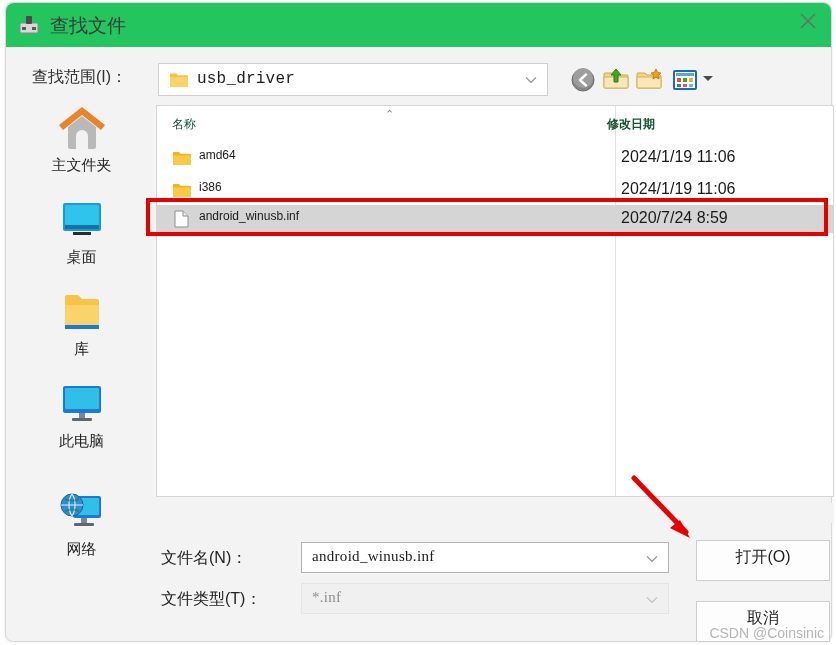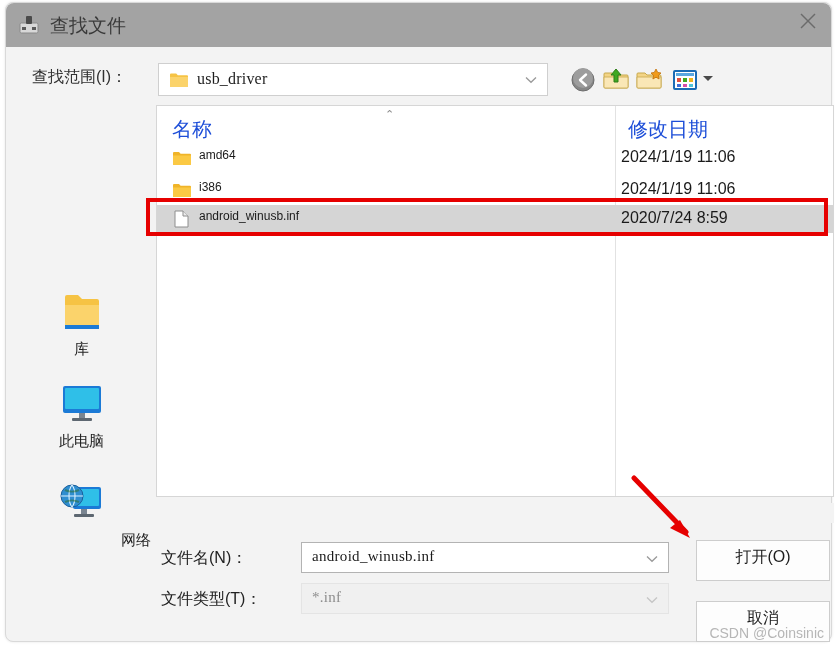--- a/index.html
+++ b/index.html
@@ -26,21 +26,21 @@
     border-radius: 8px;
     box-sizing: border-box;
     box-shadow: 0 0 3px rgba(0,0,0,0.10);
   }
 
   
   .titlebar {
     position: absolute;
     left: 0; top: 0; right: 0;
     height: 44px;
-    background: #a3a3a3;
+    background: #22c55e;
     border-radius: 8px 8px 0 0;
   }
   .title-icon {
     position: absolute;
     left: 12px; top: 12px;
     width: 22px; height: 20px;
   }
   .title-text {
     position: absolute;
     left: 44px; top: 10px;
@@ -75,21 +75,21 @@
     box-sizing: border-box;
   }
   .lookin-folder {
     position: absolute; left: 10px; top: 7px;
     width: 20px; height: 17px;
   }
   .lookin-text {
     position: absolute; left: 38px; top: 6px;
     font-size: 16px;
     color: #1d1d1d;
-    font-family: Liberation Serif, serif;
+    font-family: Liberation Mono, monospace;
     letter-spacing: 0.2px;
     white-space: nowrap;
   }
   .combo-arrow {
     position: absolute;
     right: 10px; top: 12px;
     width: 12px; height: 8px;
   }
   .combo-arrow svg { display:block; }
 
@@ -134,21 +134,21 @@
   .place .plabel {
     display: block;
     font-size: 15px;
     color: #1f1f1f;
     font-family: "Liberation Sans", sans-serif;
   }
   #place-0 { top: 0px; }
   #place-1 { top: 92px; }
   #place-2 { top: 184px; }
   #place-3 { top: 276px; }
-  #place-4 { top: 375px; text-align: right; }
+  #place-4 { top: 384px; }
 
   
   .listpane {
     position: absolute;
     left: 150px; top: 102px;
     width: 678px; height: 392px;
     background: #ffffff;
     border: 1px solid #d6d6d6;
     box-sizing: border-box;
     overflow: hidden;
@@ -162,26 +162,26 @@
   .sort-caret {
     position: absolute;
     left: 228px; top: 3px;
     font-size: 11px;
     color: #8a8a8a;
     line-height: 10px;
   }
   .hdr {
     position: absolute;
     top: 10px;
-    font-size: 20px;
-    color: #1d4ed8;
+    font-size: 12px;
+    color: #14532d;
     white-space: nowrap;
   }
   #hdr-name { left: 15px; }
-  #hdr-date { left: 471px; }
+  #hdr-date { left: 450px; font-weight: bold; }
 
   .row {
     position: absolute;
     left: 0; width: 676px; height: 28px;
   }
   .row.selected { background: #d5d5d5; }
   .row .ricon {
     position: absolute;
     left: 15px; top: 5px;
     width: 20px; height: 18px;
@@ -369,21 +369,42 @@
         <rect x="18" y="12" width="4" height="4" fill="#f0b41b"></rect>
         <rect x="6" y="18" width="4" height="3" fill="#3f6fd8"></rect>
         <rect x="12" y="18" width="4" height="3" fill="#d84fa8"></rect>
         <rect x="18" y="18" width="4" height="3" fill="#4fc4d8"></rect>
       </svg>
     </div>
     <div class="tb-caret"></div>
 
     <div class="places">
 
-
+      <div class="place" id="place-0">
+        <span class="picon">
+          <svg width="54" height="50" viewBox="0 0 54 50">
+            <path d="M27 4L50 22l-4 5-19-15-19 15-4-5z" fill="#e8852a"></path>
+            <path d="M13 24l14-11 14 11v20a2 2 0 0 1-2 2H15a2 2 0 0 1-2-2z" fill="#b9b9b9"></path>
+            <path d="M21 46V33a6 6 0 0 1 12 0v13z" fill="#f2f2f2"></path>
+          </svg>
+        </span>
+        <span class="plabel">主文件夹</span>
+      </div>
+
+      <div class="place" id="place-1">
+        <span class="picon">
+          <svg width="54" height="50" viewBox="0 0 54 50">
+            <rect x="8" y="8" width="38" height="28" rx="2" fill="#1b9ad6"></rect>
+            <rect x="10" y="10" width="34" height="20" rx="1" fill="#2fc4ec"></rect>
+            <rect x="10" y="30" width="34" height="4" fill="#1472a8"></rect>
+            <rect x="18" y="37" width="18" height="3" fill="#2b2b2b"></rect>
+          </svg>
+        </span>
+        <span class="plabel">桌面</span>
+      </div>
 
       <div class="place" id="place-2">
         <span class="picon">
           <svg width="54" height="50" viewBox="0 0 54 50">
             <path d="M10 10a2 2 0 0 1 2-2h11l4 4h15a2 2 0 0 1 2 2v24a2 2 0 0 1-2 2H12a2 2 0 0 1-2-2z" fill="#f6c344"></path>
             <path d="M10 18h34v20a2 2 0 0 1-2 2H12a2 2 0 0 1-2-2z" fill="#fbd36b"></path>
             <rect x="10" y="38" width="34" height="4" fill="#1b7ad6"></rect>
           </svg>
         </span>
         <span class="plabel">库</span>

